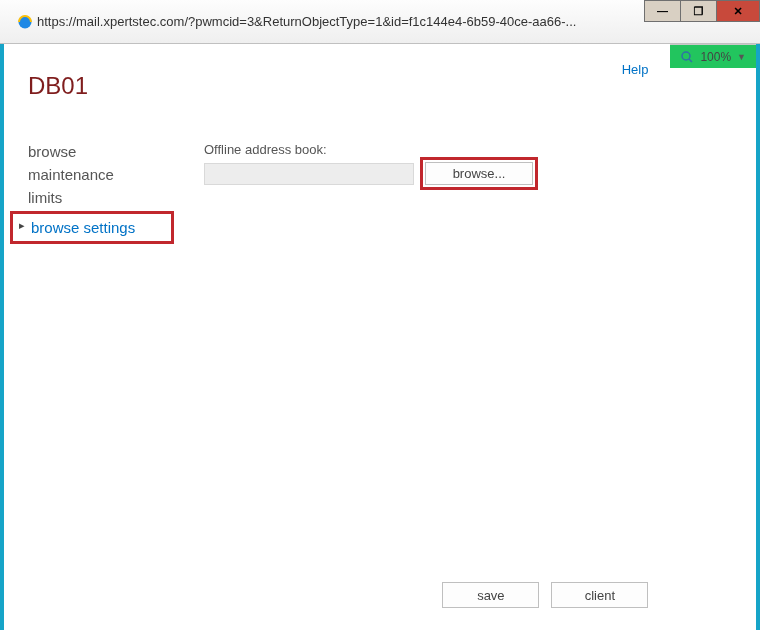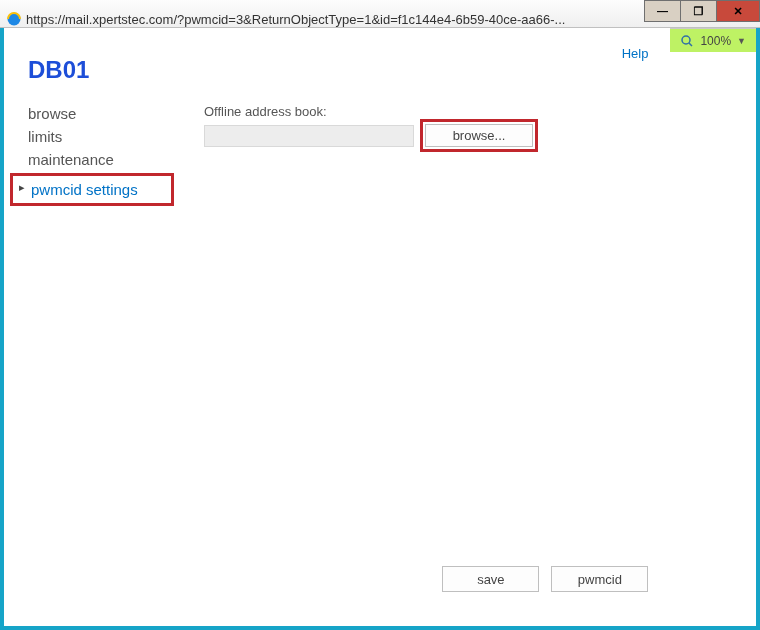--- a/index.html
+++ b/index.html
@@ -5,26 +5,26 @@
   * { box-sizing: border-box; }
   body {
     margin: 0;
     font-family: "Segoe UI", Arial, sans-serif;
     background: #16a4c8;
     width: 760px;
     height: 630px;
     overflow: hidden;
   }
   .titlebar {
-    height: 28px;
+    height: 44px;
     background: linear-gradient(#fdfdfd, #efefef);
     border-bottom: 1px solid #c0c0c0;
     display: flex;
-    align-items: flex-end;
-    padding: 0 0 0 6px;
+    align-items: center;
+    padding: 0 0 0 17px;
     position: relative;
   }
   .ie-icon {
     width: 16px; height: 16px;
     display: inline-flex; align-items: center; justify-content: center;
     margin-right: 4px;
   }
   .url {
     font-size: 13px;
     color: #333;
@@ -69,23 +69,23 @@
   .help-link {
     position: absolute;
     top: 18px;
     right: 22px;
     color: #0072c6;
     font-size: 13px;
     cursor: pointer;
   }
   .page-title {
     font-size: 24px;
-    color: #1d4ed8;
-    font-weight: 700;
-    margin: 14px 0 18px 2px;
+    color: #7f1d1d;
+    font-weight: 400;
+    margin: 14px 0 40px 2px;
   }
   .main-cols {
     display: flex;
   }
   .sidebar {
     width: 178px;
     padding-left: 2px;
   }
   .sidebar-item {
     font-size: 15px;
@@ -150,21 +150,21 @@
   .footer-btns {
     position: absolute;
     right: 22px;
     bottom: 34px;
     display: flex;
     gap: 12px;
   }
   .statusbar {
     height: 24px;
     border-top: 1px solid #c9c9c9;
-    background: #bef264;
+    background: #22c55e;
     display: flex;
     justify-content: flex-end;
     align-items: center;
     padding: 0 10px;
     font-size: 12px;
     color: #444;
     gap: 6px;
   }
   .zoom-icon {
     width: 14px; height: 14px;
@@ -203,41 +203,41 @@
 <div class="outer">
   <div class="content-wrap">
 
     <span class="help-link">Help</span>
 
     <div class="page-title">DB01</div>
 
     <div class="main-cols">
       <div class="sidebar">
         <div class="sidebar-item">browse</div>
+        <div class="sidebar-item">maintenance</div>
         <div class="sidebar-item">limits</div>
-        <div class="sidebar-item">maintenance</div>
         <div class="highlight-nav">
-          <div class="sidebar-item active">pwmcid settings</div>
+          <div class="sidebar-item active">browse settings</div>
         </div>
       </div>
 
       <div class="form-area">
         <div class="field-label">Offline address book:</div>
         <div class="field-row">
           <input class="text-input" type="text" readonly="" value="" style="">
           <span class="browse-btn-wrap">
             <button class="btn browse">browse...</button>
           </span>
         </div>
       </div>
     </div>
 
     <div class="footer-btns">
       <button class="btn save">save</button>
-      <button class="btn cancel">pwmcid</button>
+      <button class="btn cancel">client</button>
     </div>
 
   </div>
 
   <div class="statusbar">
     <span class="zoom-icon">
       <svg viewBox="0 0 14 14" width="14" height="14">
         <circle cx="6" cy="6" r="4" fill="none" stroke="#2f6fa8" stroke-width="1.5"></circle>
         <line x1="9" y1="9" x2="12" y2="12" stroke="#2f6fa8" stroke-width="1.5"></line>
       </svg>

